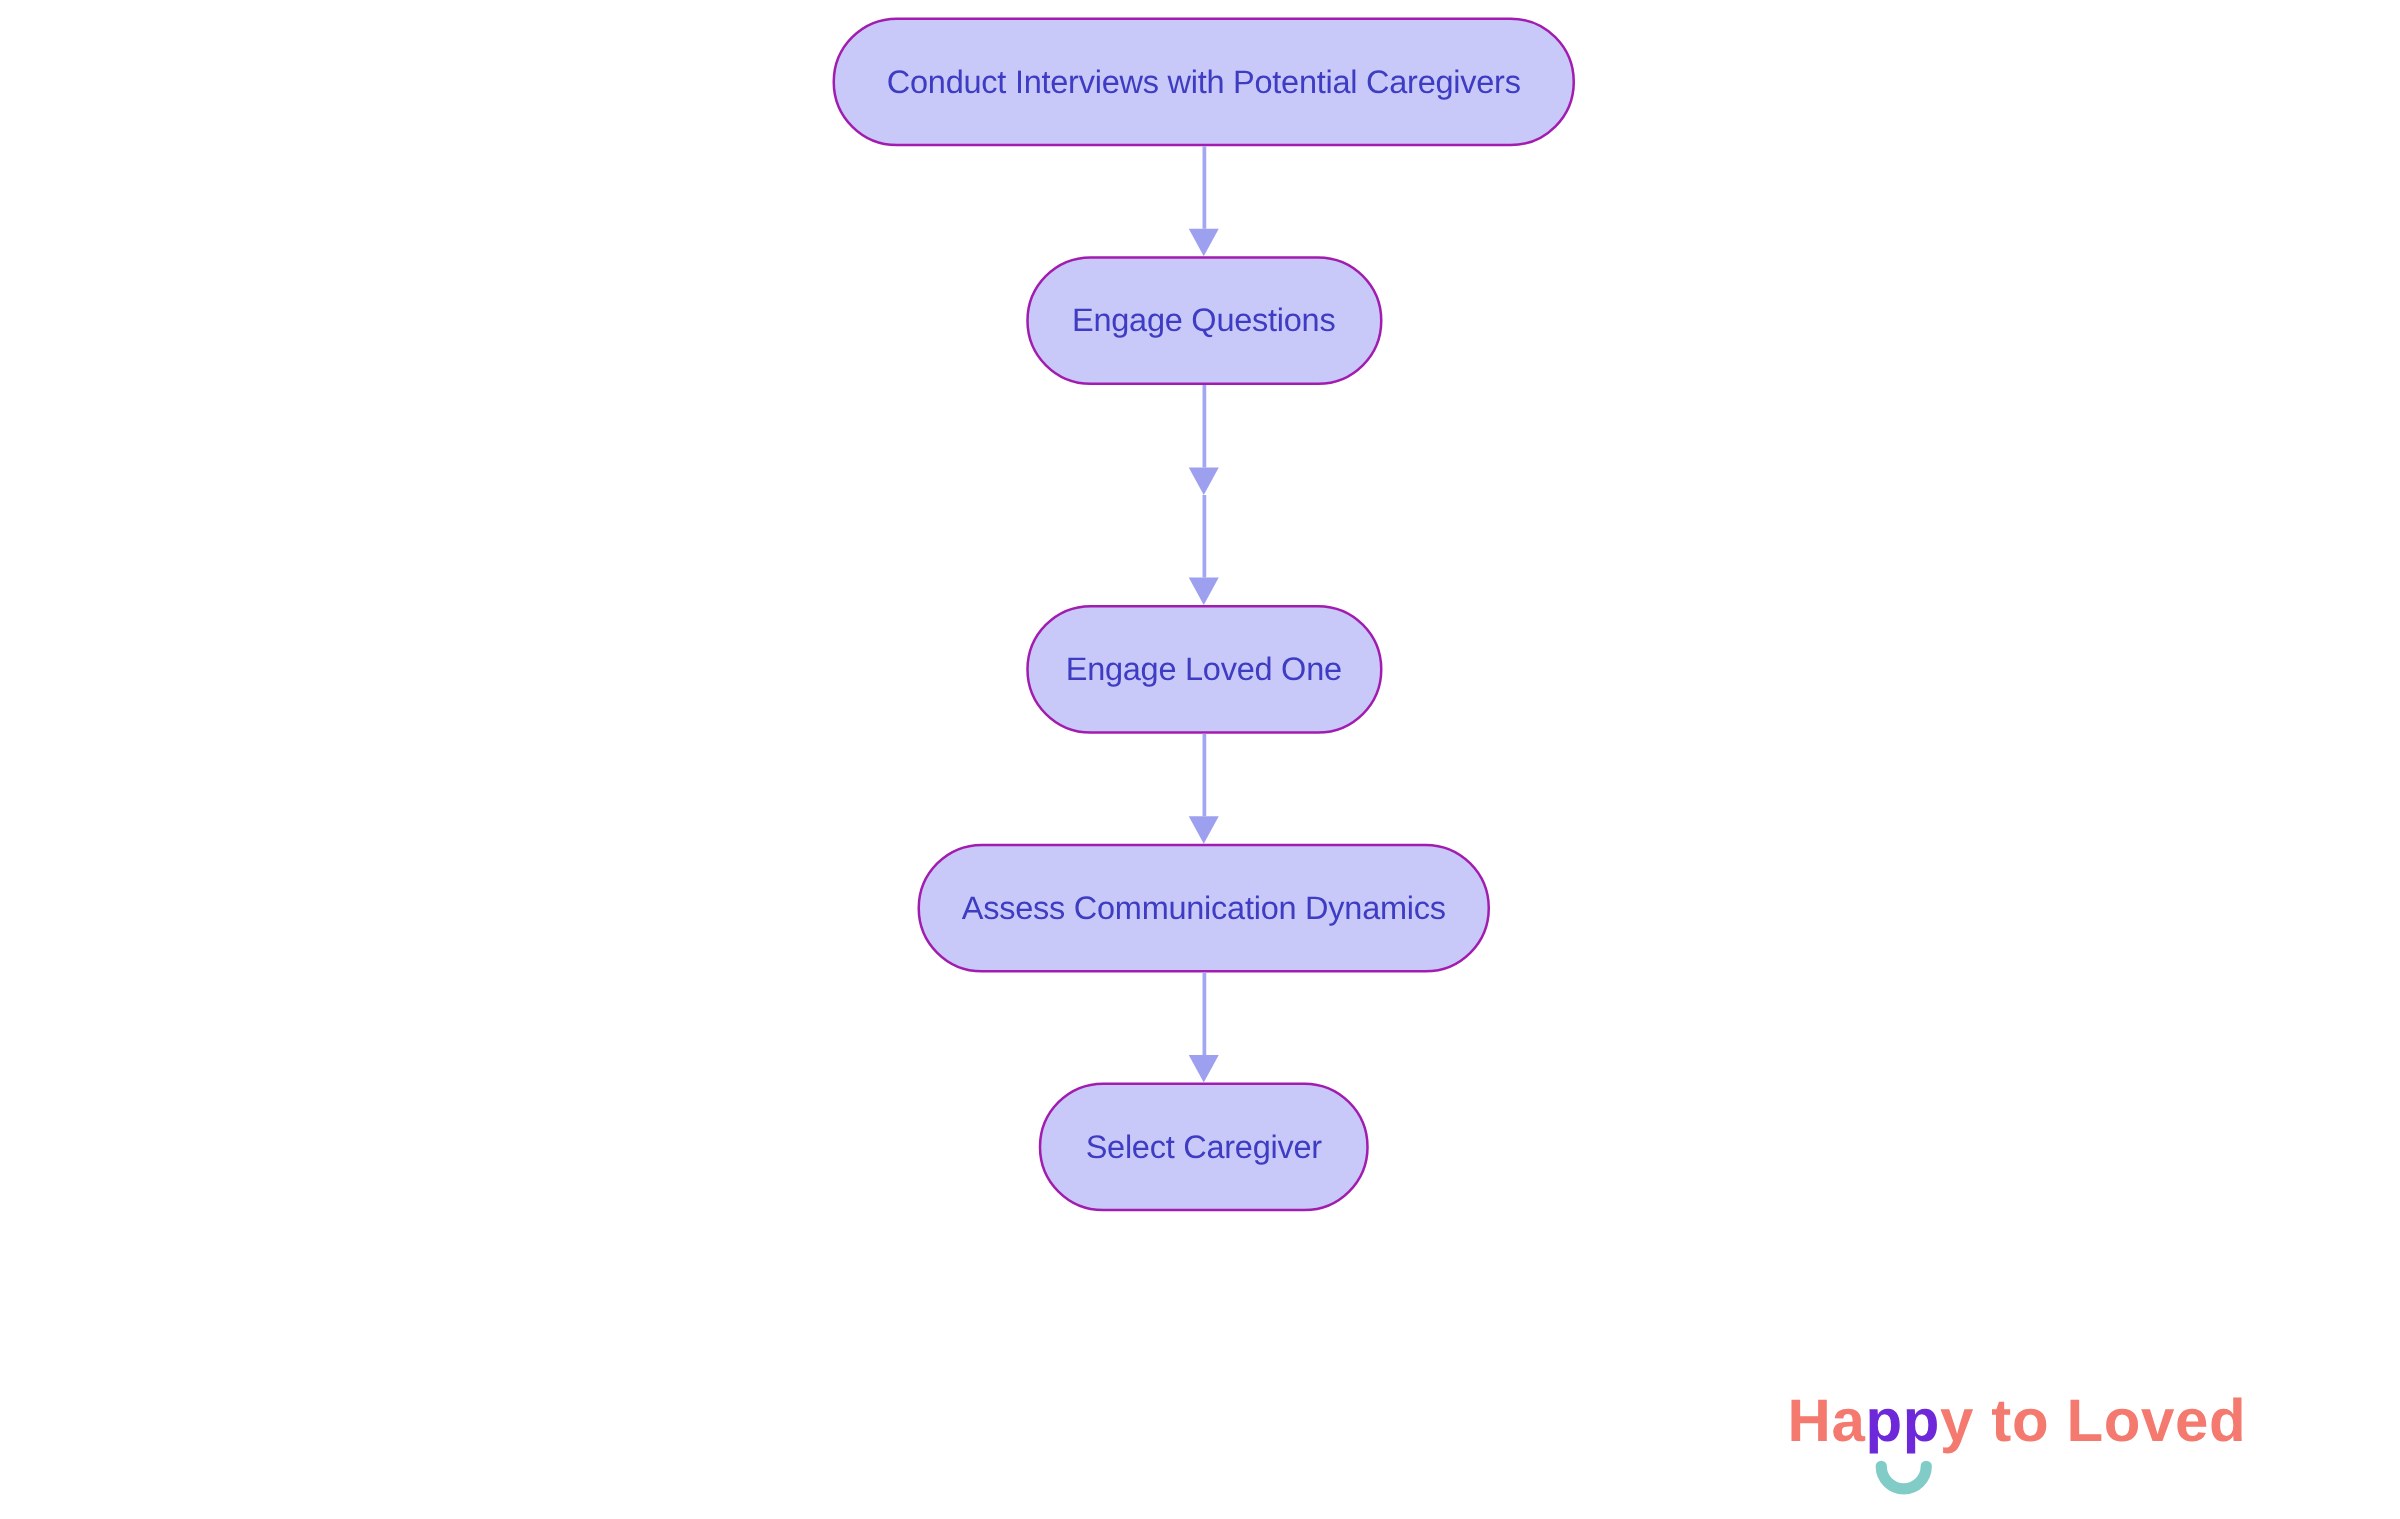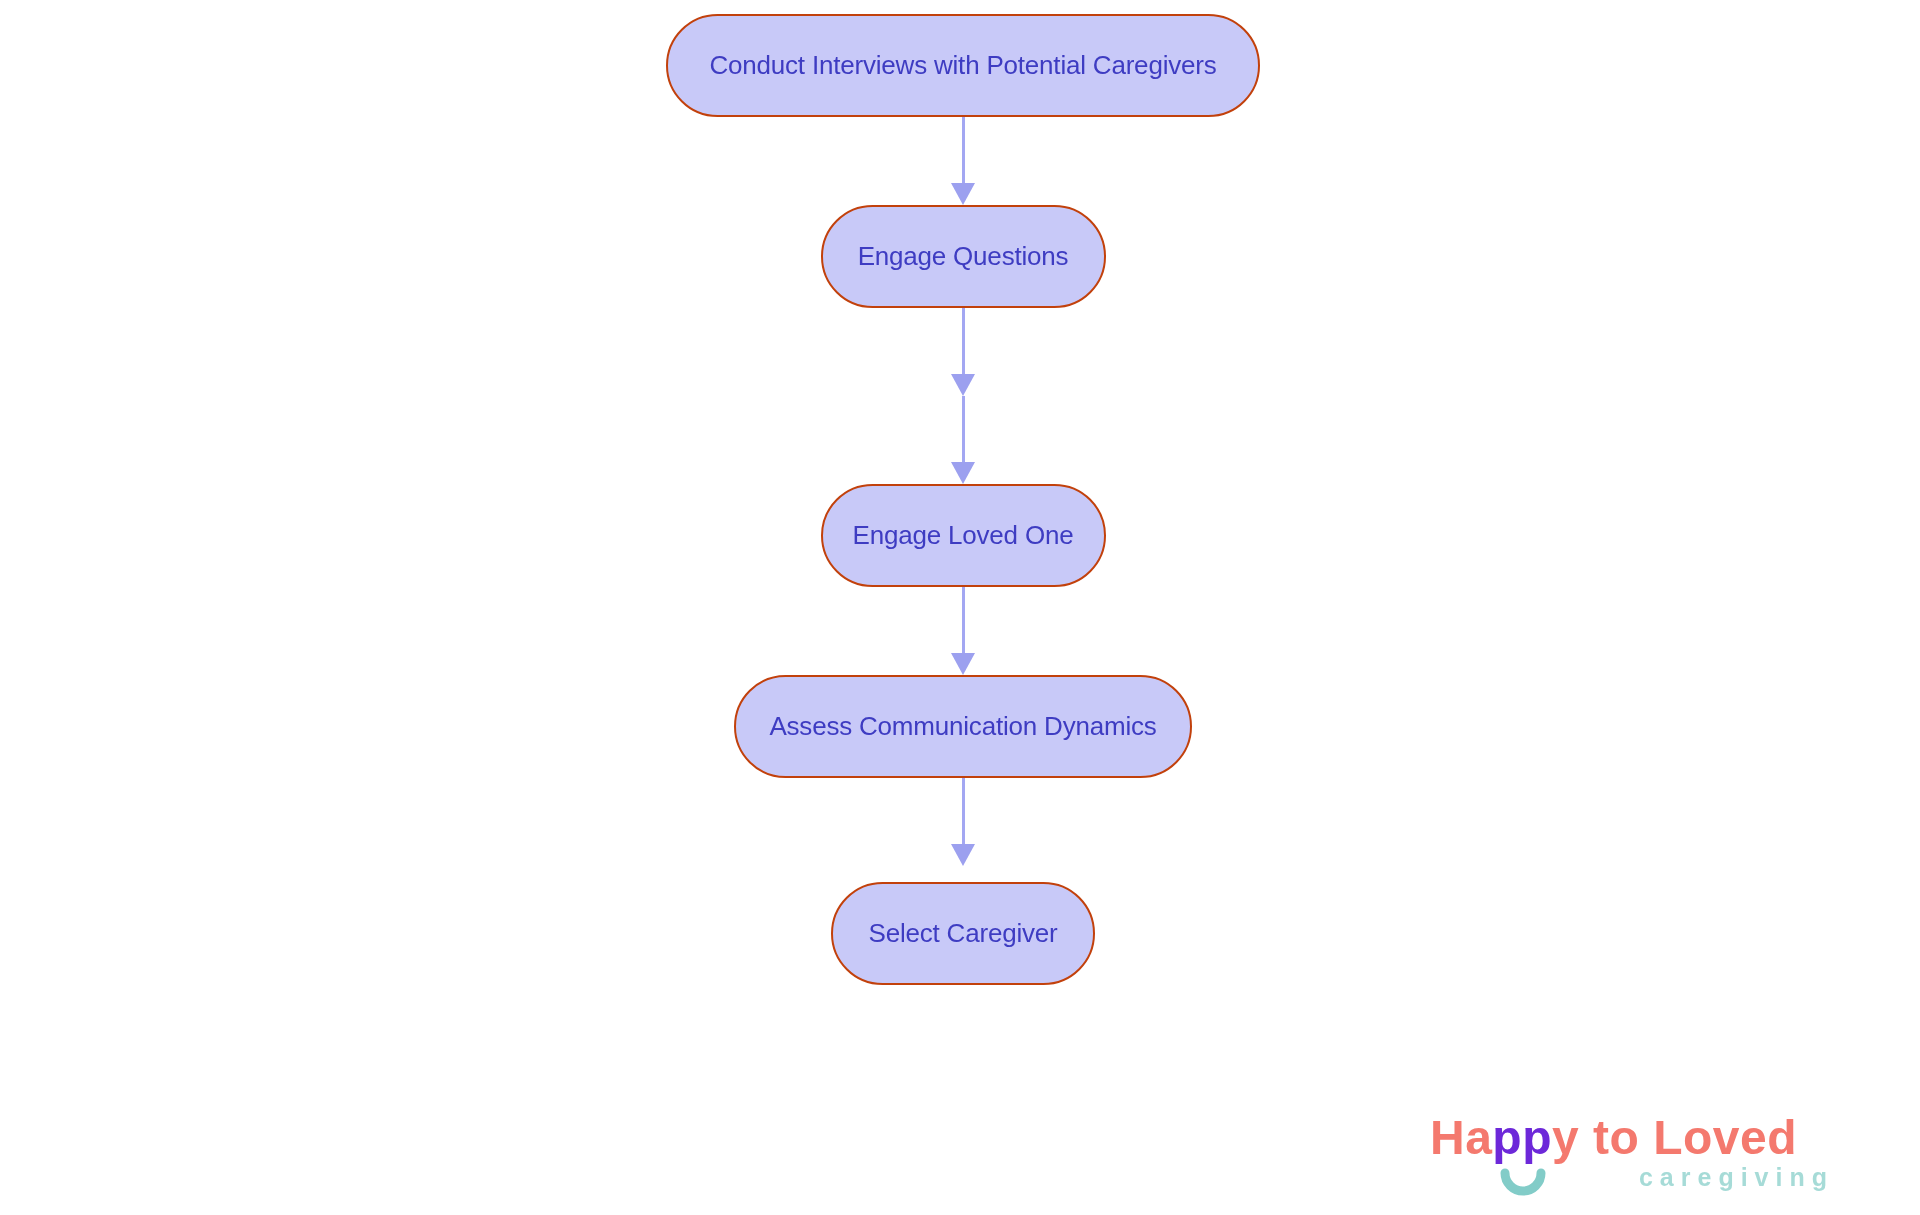--- a/index.html
+++ b/index.html
@@ -22,36 +22,36 @@
     top: 14px;
     width: 700px;
     display: flex;
     flex-direction: column;
     align-items: center;
   }
   .node {
     height: 103px;
     border-radius: 52px;
     background: #c8c9f8;
-    border: 2px solid #c2410c;
+    border: 2px solid #a21caf;
     box-sizing: border-box;
     display: flex;
     align-items: center;
     justify-content: center;
     color: #3e3cc2;
     font-size: 26px;
     letter-spacing: -0.2px;
     white-space: nowrap;
   }
   .node.n1 { width: 594px; }
   .node.n2 { width: 285px; }
   .node.n3 { width: 360px; }
   .node.n4 { width: 285px; }
   .node.n5 { width: 458px; }
-  .node.n6 { width: 264px; margin-top: 16px; }
+  .node.n6 { width: 264px; }
 
   .arrow {
     height: 88px;
     width: 24px;
     display: flex;
     flex-direction: column;
     align-items: center;
   }
   .arrow-line {
     width: 3px;
@@ -154,14 +154,13 @@
 
 </div>
 
 <div class="logo">
   <div class="logo-line1">
     <span>Ha</span><span class="teal">pp</span><span>y to Loved</span>
     <svg class="logo-smile" viewBox="0 0 46 28">
       <path d="M5 5 A 18 18 0 0 0 41 5" fill="none" stroke="#82ccc8" stroke-width="9" stroke-linecap="round"></path>
     </svg>
   </div>
-  <div class="logo-line2">caregiving</div>
 </div>
 
 </body></html>

